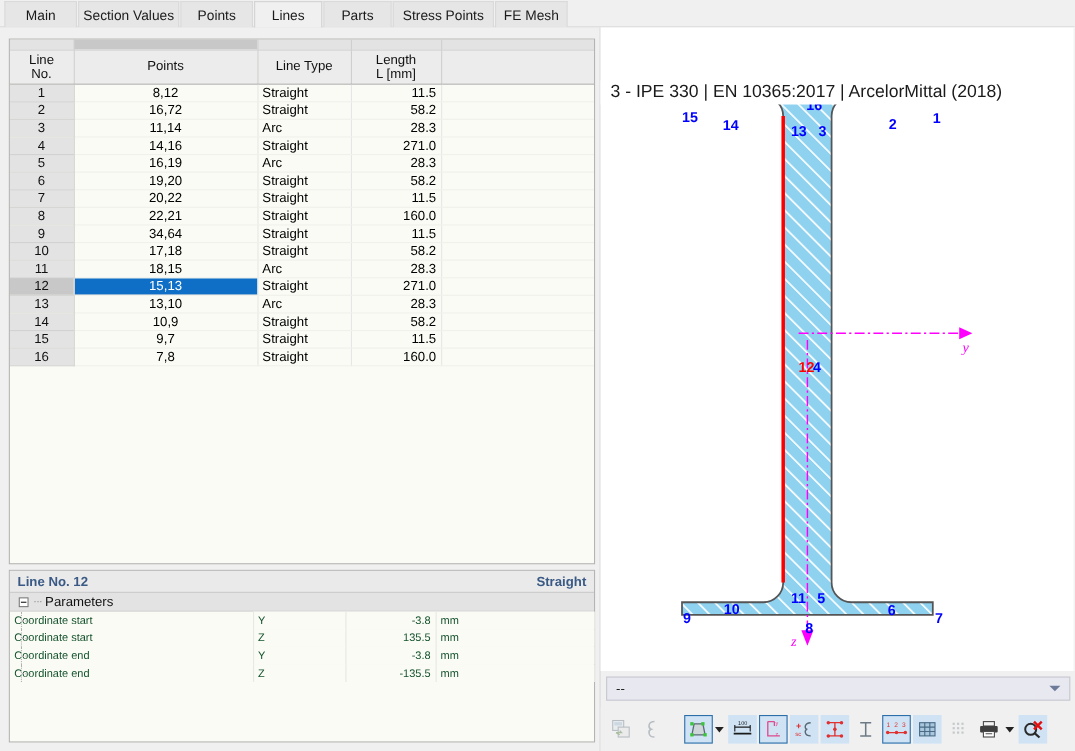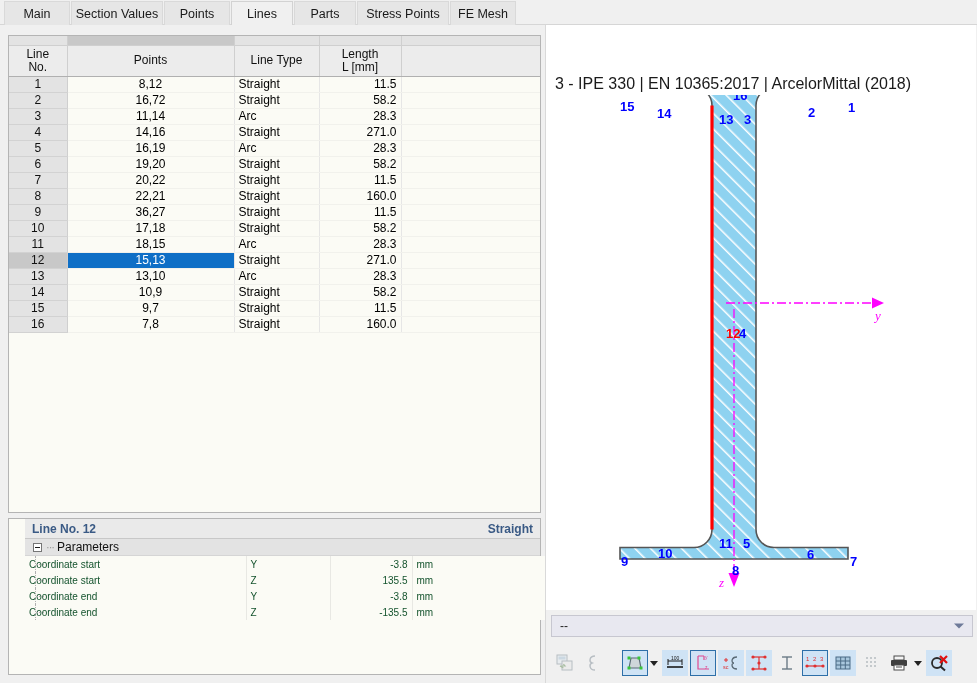--- a/index.html
+++ b/index.html
@@ -108,21 +108,20 @@
     height: 16px;
     line-height: 14px;
   }
 
   
   #details {
     position: absolute; left: 8px; top: 493px;
     width: 533px; height: 157px;
     background: #fbfbf5;
     border: 1px solid #b4b4b4;
-    padding-left: 16px;
   }
   #detailHead {
     height: 20px; background: #eaeaea;
     border-bottom: 1px solid #c8c8c8;
     display: flex; align-items: center; justify-content: space-between;
     padding: 0 7px;
     font-weight: bold; font-size: 12px; color: #3a5a85;
   }
   #paramRow {
     height: 17px; background: #e3e3e3;
@@ -346,21 +345,21 @@
             </tr>
             <tr class="row">
               <td class="cno">8</td>
               <td class="cpts">22,21</td>
               <td class="ctype">Straight</td>
               <td class="clen">160.0</td>
               <td class="cempty"></td>
             </tr>
             <tr class="row">
               <td class="cno">9</td>
-              <td class="cpts">36,27</td>
+              <td class="cpts">34,64</td>
               <td class="ctype">Straight</td>
               <td class="clen">11.5</td>
               <td class="cempty"></td>
             </tr>
             <tr class="row">
               <td class="cno">10</td>
               <td class="cpts">17,18</td>
               <td class="ctype">Straight</td>
               <td class="clen">58.2</td>
               <td class="cempty"></td>

